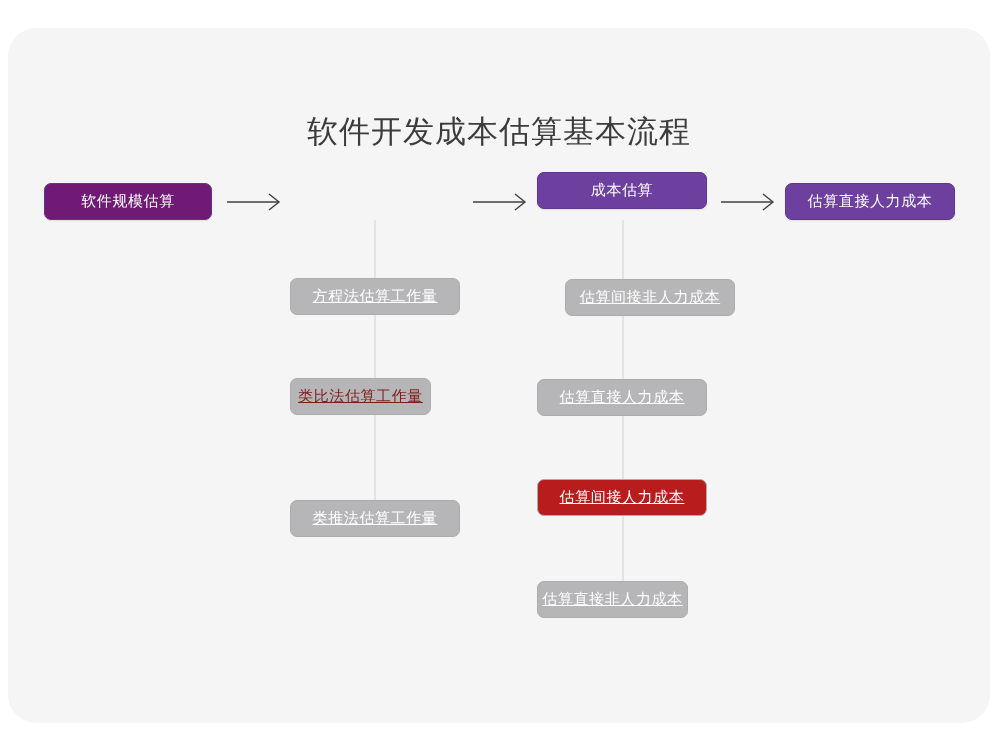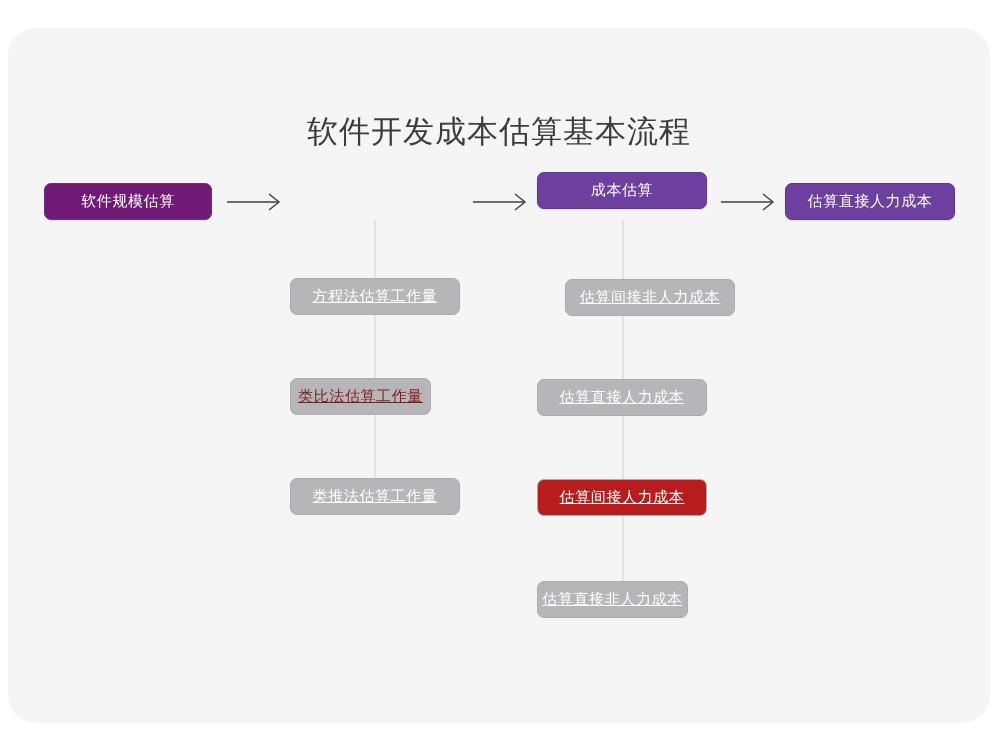--- a/index.html
+++ b/index.html
@@ -107,20 +107,20 @@
   </div>
   <div class="arrow" id="arrow-2" style="left: 712px; top: 164px;">
     <svg width="56" height="20" viewBox="0 0 56 20">
       <line x1="1" y1="10" x2="52" y2="10" stroke="#3f3f3f" stroke-width="1.4"></line>
       <polyline points="43,2 53,10 43,18" fill="none" stroke="#3f3f3f" stroke-width="1.4"></polyline>
     </svg>
   </div>
 
   <div class="node secondary" id="work-0" style="left: 282px; top: 250px; width: 170px; background: rgb(182, 182, 184); color: rgb(255, 255, 255);">方程法估算工作量</div>
   <div class="node secondary" id="work-1" style="left: 282px; top: 350px; width: 141px; background: rgb(182, 182, 184); color: #7f1d1d;">类比法估算工作量</div>
-  <div class="node secondary" id="work-2" style="left: 282px; top: 450px; width: 170px; background: rgb(182, 182, 184); color: rgb(255, 255, 255);">类推法估算工作量</div>
+  <div class="node secondary" id="work-2" style="left: 282px; top: 472px; width: 170px; background: rgb(182, 182, 184); color: rgb(255, 255, 255);">类推法估算工作量</div>
 
   <div class="node secondary" id="cost-0" style="left: 529px; top: 251px; width: 170px; background: rgb(182, 182, 184); color: rgb(255, 255, 255); margin-left: 28px;">估算间接非人力成本</div>
   <div class="node secondary" id="cost-1" style="left: 529px; top: 351px; width: 170px; background: rgb(182, 182, 184); color: rgb(255, 255, 255);">估算直接人力成本</div>
   <div class="node secondary" id="cost-2" style="left: 529px; top: 451px; width: 170px; background: #b91c1c; color: rgb(255, 255, 255);">估算间接人力成本</div>
   <div class="node secondary" id="cost-3" style="left: 529px; top: 553px; width: 151px; background: rgb(182, 182, 184); color: rgb(255, 255, 255);">估算直接非人力成本</div>
 
 </div>
 
 </body></html>

